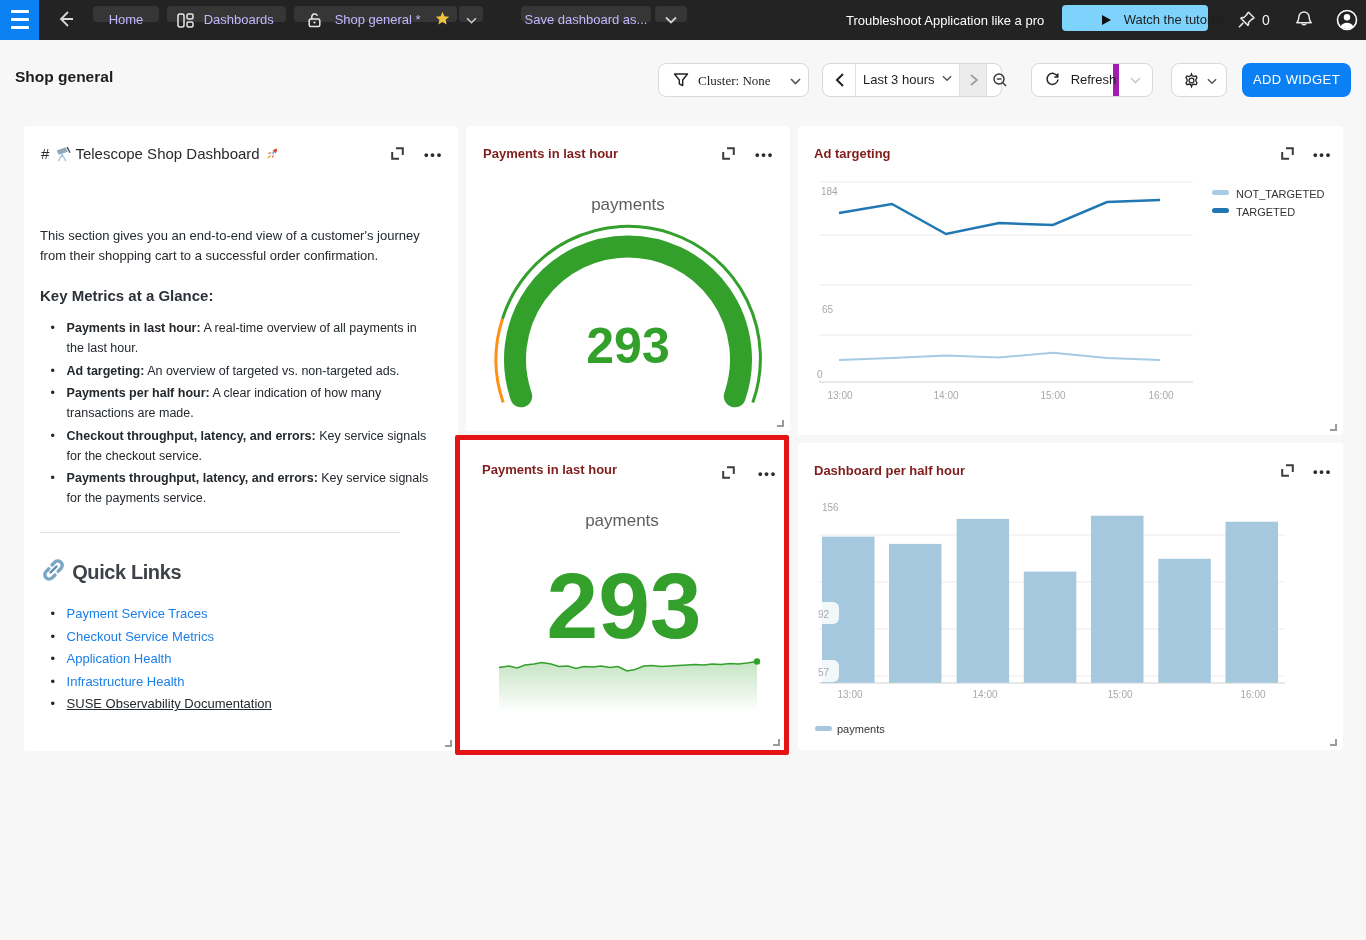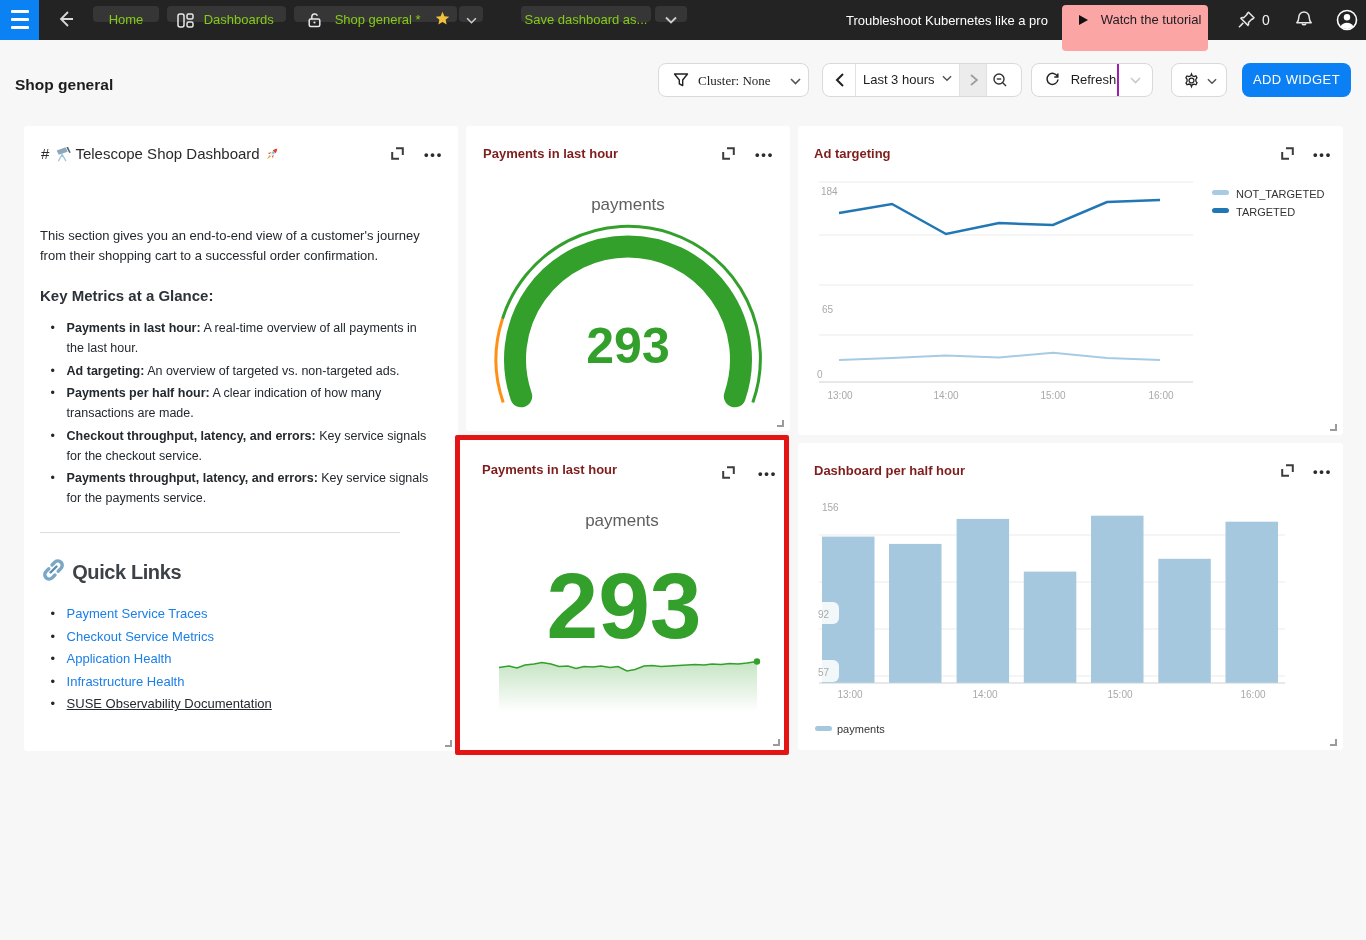--- a/index.html
+++ b/index.html
@@ -4,25 +4,25 @@
 <style>
 * { margin:0; padding:0; box-sizing:border-box; }
 html,body { width:1366px; height:940px; overflow:hidden; background:#f7f7f8;
   font-family:"Liberation Sans", sans-serif; }
 
 
 #nav { position:absolute; left:0; top:0; width:1366px; height:40px; background:#232323; }
 #hamb { position:absolute; left:0; top:0; width:39px; height:40px; background:#0b82f4; }
 #hamb span { position:absolute; left:11px; width:18px; height:3px; background:#fff; border-radius:1px; }
 .navtab { position:absolute; top:6px; height:16px; background:#363636; border-radius:4px;
-  color:#84cc16; font-size:13px; line-height:28px; text-align:center; white-space:nowrap; }
+  color:#c4b5fd; font-size:13px; line-height:28px; text-align:center; white-space:nowrap; }
 #backarrow { position:absolute; left:56px; top:9px; }
 
 
-#pagetitle { position:absolute; left:15px; top:76px; font-size:15.5px; font-weight:bold; color:#1c1c1e; }
+#pagetitle { position:absolute; left:15px; top:68px; font-size:15.5px; font-weight:bold; color:#1c1c1e; }
 .tbtn { position:absolute; top:63px; height:34px; background:#fff; border:1px solid #d9d9d9;
   border-radius:8px; color:#1d1d1f; font-size:13px; white-space:nowrap; }
 .tbtn .seg { display:inline-block; height:32px; vertical-align:top; }
 
 
 .card { position:absolute; background:#fff; border-radius:3px; }
 .ctitle { position:absolute; font-size:13px; font-weight:bold; color:#7f1d1d; white-space:nowrap; }
 .cicons { position:absolute; }
 .rhandle { position:absolute; width:7px; height:7px; border-right:2px solid #9b9b9b; border-bottom:2px solid #9b9b9b; }
 .axis { font-size:10px; fill:#a9a9a9; }
@@ -64,22 +64,22 @@
     <svg width="11" height="7" viewBox="0 0 12 8" style="margin-top:10px;">
         <path d="M1 1.5 L6 6.5 L11 1.5" stroke="#cfcfcf" stroke-width="1.8" fill="none"></path>
       </svg>
   </div>
   <div class="navtab" style="left:521px; width:130px;">Save dashboard as...</div>
   <div class="navtab" style="left:655px; width:32px;">
     <svg width="12" height="8" viewBox="0 0 12 8" style="margin-top:10px;">
         <path d="M1 1.5 L6 6.5 L11 1.5" stroke="#cfcfcf" stroke-width="1.8" fill="none"></path>
       </svg>
   </div>
-  <div style="position:absolute; left:846px; top:13px; color:#fff; font-size:13px; white-space:nowrap;">Troubleshoot Kubernetes like a pro</div>
-  <div style="position:absolute; left:1062px; top:5px; width:146px; height:46px; background:#fca5a5; border-radius:4px; font-size:13px; color:#1d1d1f; line-height:30px; white-space:nowrap;">
+  <div style="position:absolute; left:846px; top:13px; color:#fff; font-size:13px; white-space:nowrap;">Troubleshoot Application like a pro</div>
+  <div style="position:absolute; left:1062px; top:5px; width:146px; height:26px; background:#7dd3fc; border-radius:4px; font-size:13px; color:#1d1d1f; line-height:30px; white-space:nowrap;padding-left:23px;">
     <svg width="11" height="12" viewBox="0 0 11 12" style="margin:9px 0 0 16px; vertical-align:top;">
         <path d="M1 1 L10 6 L1 11 z" fill="#111"></path>
       </svg>
     <span style="margin-left:8px;">Watch the tutorial</span>
   </div>
   <svg style="position:absolute; left:1237px; top:10px;" width="20" height="20" viewBox="0 0 20 20">
     <path d="M11.5 2.2 L17 7.7 L15.5 9.2 L15 9 L11.5 12.5 C11.8 13.6 11.6 14.7 11 15.4 L3.8 8.2 C4.5 7.6 5.6 7.4 6.7 7.7 L10.2 4.2 L10 3.7 Z" fill="none" stroke="#e8e8e8" stroke-width="1.5" stroke-linejoin="round"></path>
     <path d="M6.3 12.9 L2 17.2" stroke="#e8e8e8" stroke-width="1.5"></path>
   </svg>
   <div style="position:absolute; left:1262px; top:12px; color:#f2f2f2; font-size:14px;">0</div>
@@ -97,21 +97,21 @@
 <div id="pagetitle">Shop general</div>
 <div class="tbtn" style="left:658px; width:151px;font-family:Liberation Serif, serif;">
   <svg width="16" height="16" viewBox="0 0 16 16" style="margin:8px 0 0 14px; vertical-align:top;">
       <path d="M1.5 2 H14.5 L9.7 8 V13.5 L6.3 11.8 V8 Z" fill="none" stroke="#222" stroke-width="1.4" stroke-linejoin="round"></path>
     </svg>
   <span style="position:absolute; left:39px; top:9px;">Cluster: None</span>
   <svg width="11" height="7" viewBox="0 0 11 7" style="position:absolute; right:7px; top:14px;">
       <path d="M1 1 L5.5 5.5 L10 1" stroke="#555" stroke-width="1.6" fill="none"></path>
     </svg>
 </div>
-<div class="tbtn" style="left:822px; width:200px; font-size:0;">
+<div class="tbtn" style="left:822px; width:180px; font-size:0;">
   <div class="seg" style="width:33px; border-right:1px solid #e2e2e2;">
     <svg width="9" height="14" viewBox="0 0 9 14" style="margin:9px 0 0 12px;">
         <path d="M8 1 L2 7 L8 13" stroke="#222" stroke-width="2" fill="none"></path>
       </svg>
   </div>
   <div class="seg" style="width:103px; font-size:13px; line-height:32px; text-align:center;">Last 3 hours
     <svg width="10" height="7" viewBox="0 0 11 7" style="vertical-align:2px; margin-left:4px;">
         <path d="M1 1 L5.5 5.5 L10 1" stroke="#555" stroke-width="1.6" fill="none"></path>
       </svg>
   </div>
@@ -122,21 +122,21 @@
   </div>
   <div class="seg" style="width:26px;">
     <svg width="16" height="16" viewBox="0 0 16 16" style="margin:8px 0 0 5px;">
         <circle cx="7" cy="7" r="5" fill="none" stroke="#333" stroke-width="1.4"></circle>
         <path d="M10.8 10.8 L14 14" stroke="#333" stroke-width="1.4"></path>
         <path d="M4.8 7 H9.2" stroke="#333" stroke-width="1.4"></path>
       </svg>
   </div>
 </div>
 <div class="tbtn" style="left:1031px; width:122px; font-size:0;">
-  <div class="seg" style="width:87px; border-right:2px solid #a21caf; font-size:13px; line-height:32px; white-space:nowrap;">
+  <div class="seg" style="width:87px; border-right:6px solid #a21caf; font-size:13px; line-height:32px; white-space:nowrap;">
     <svg width="15" height="15" viewBox="0 0 15 15" style="margin:8px 0 0 13px; vertical-align:top;">
         <path d="M12.5 4.5 A5.5 5.5 0 1 0 13 7.5" fill="none" stroke="#222" stroke-width="1.5"></path>
         <path d="M12.8 1.5 V5 H9.3" fill="none" stroke="#222" stroke-width="1.5"></path>
       </svg>
     <span style="margin-left:7px;">Refresh</span>
   </div>
   <div class="seg" style="width:33px;">
     <svg width="11" height="7" viewBox="0 0 11 7" style="margin:13px 0 0 11px;">
         <path d="M1 1 L5.5 5.5 L10 1" stroke="#c9c9c9" stroke-width="1.6" fill="none"></path>
       </svg>

